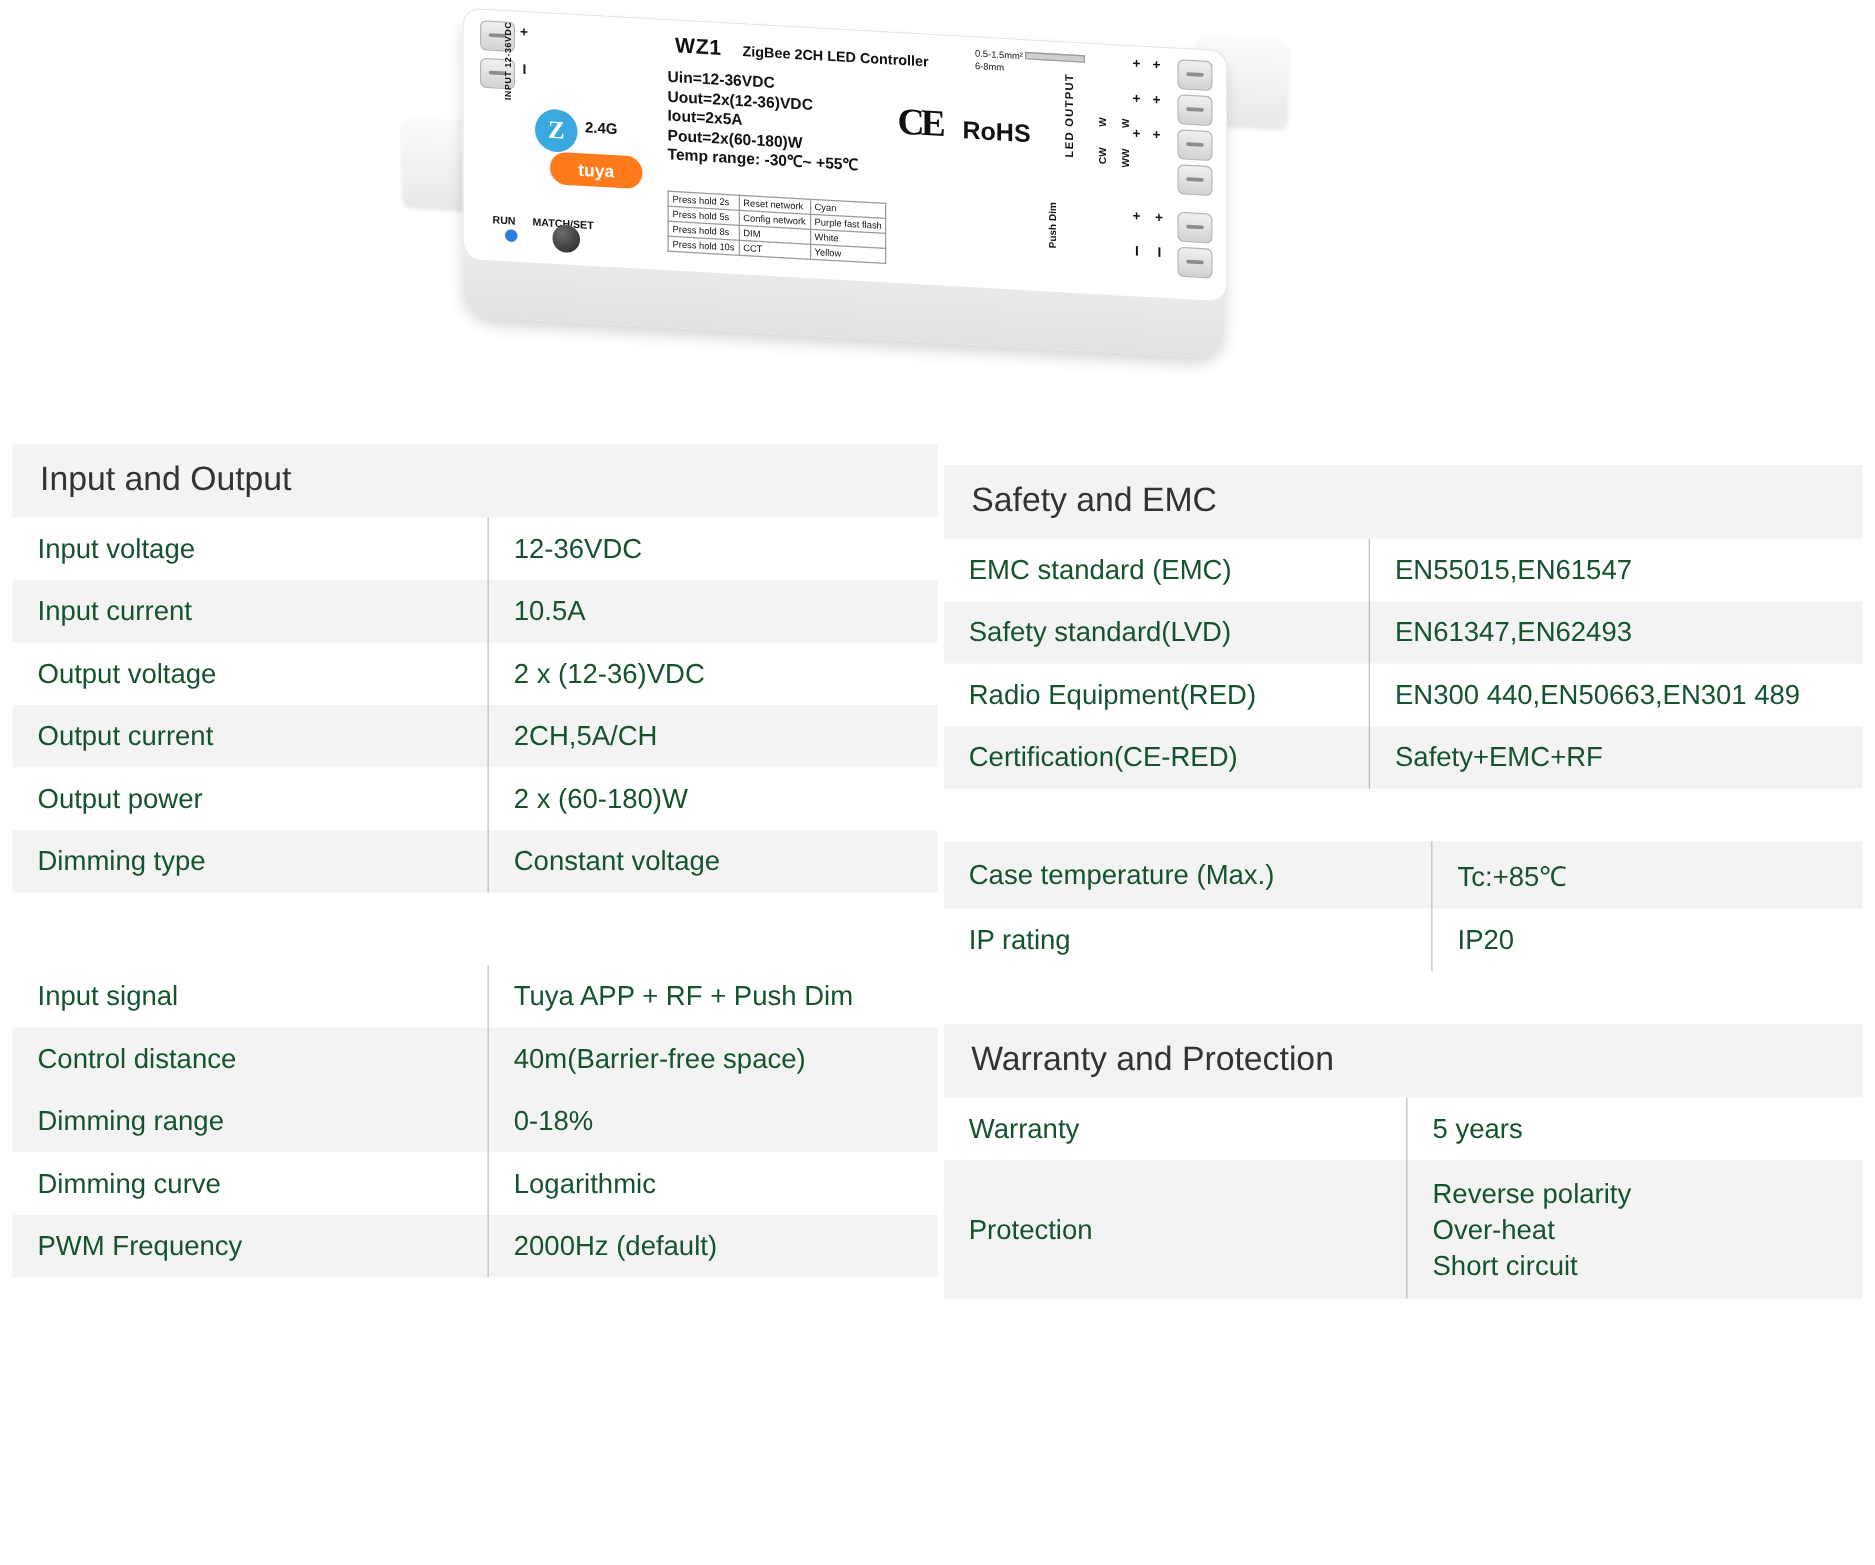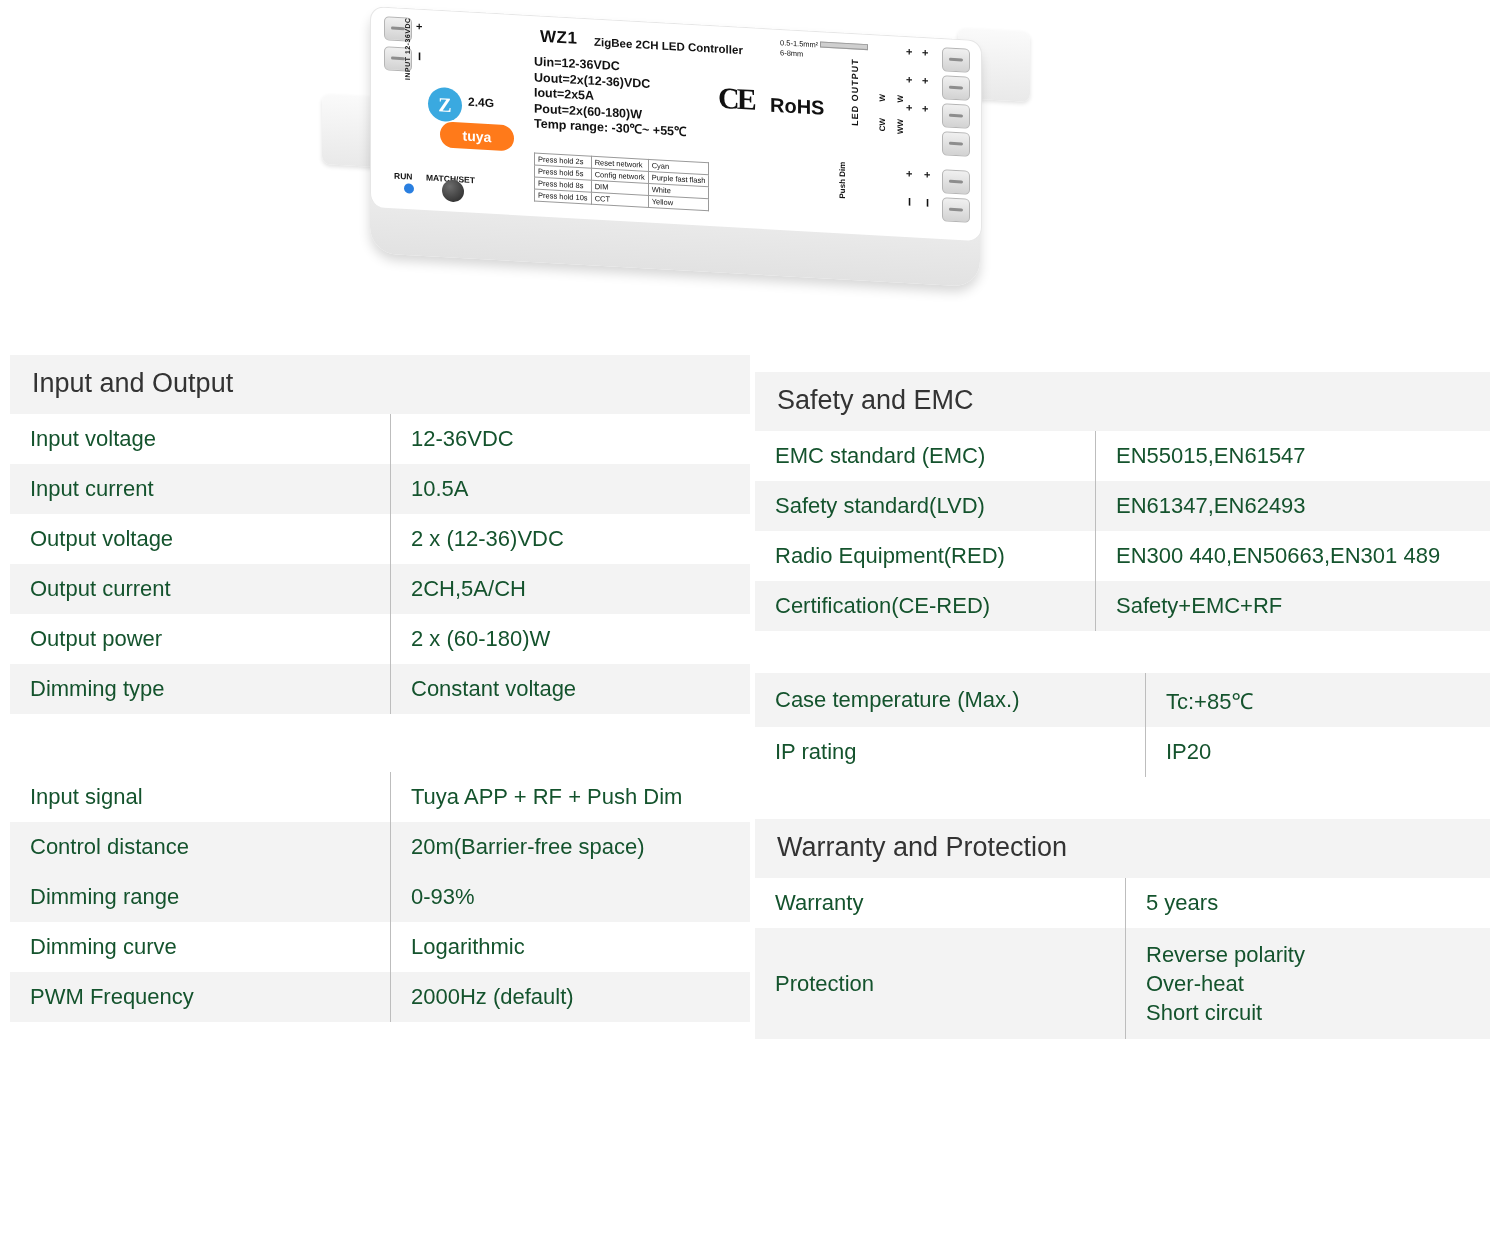--- a/index.html
+++ b/index.html
@@ -444,25 +444,25 @@
     <div class="gap-lg"></div>
 
     <table class="spec">
       <tbody>
           <tr class="odd">
         <td class="key lw-key">Input signal</td>
         <td>Tuya APP + RF + Push Dim</td>
       </tr>
       <tr class="even">
         <td class="key lw-key">Control distance</td>
-        <td>20m(Barrier-free space)</td>
+        <td>40m(Barrier-free space)</td>
       </tr>
       <tr class="even">
         <td class="key lw-key">Dimming range</td>
-        <td>0-93%</td>
+        <td>0-18%</td>
       </tr>
       <tr class="odd">
         <td class="key lw-key">Dimming curve</td>
         <td>Logarithmic</td>
       </tr>
       <tr class="even">
         <td class="key lw-key">PWM Frequency</td>
         <td>2000Hz (default)</td>
       </tr>
     </tbody>

